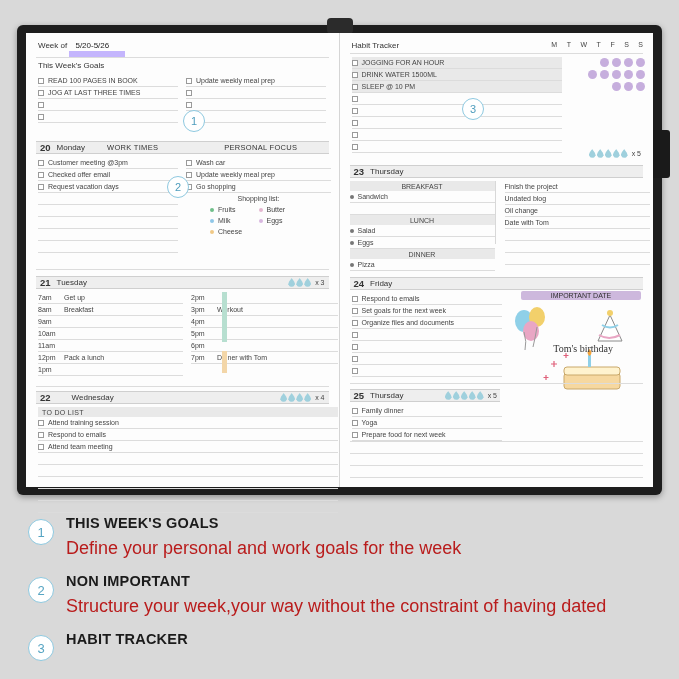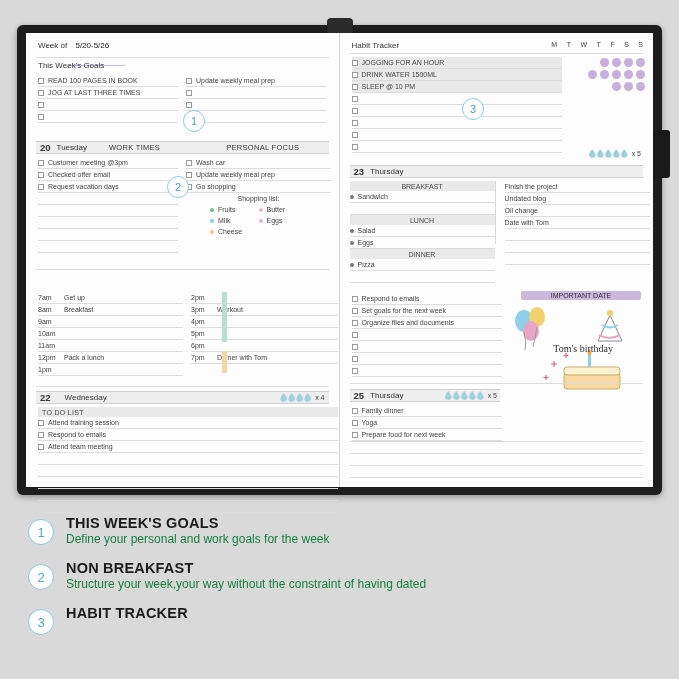--- a/index.html
+++ b/index.html
@@ -56,21 +56,21 @@
   }
   .dot { display:inline-block; width:4px; height:4px; border-radius:50%; margin-right:4px; vertical-align:middle; }
   .row { display:flex; align-items:center; height:11px; }
   .hl { background:#e9e9e9; }
 
   
   .sec-title { font-size:8px; color:#333; }
 
   
   .weekof { position:absolute; left:12px; top:8px; font-size:8px; color:#333; }
-  .weekof .val { display:inline-block; border-bottom:1px solid #c4b5fd; padding:0 16px 15px 6px; color:#222; }
+  .weekof .val { display:inline-block; border-bottom:6px solid #c4b5fd; padding:0 16px 1px 6px; color:#222; }
 
   
   .bar {
     background:#eeeeee; border-top:1px solid #cfcfcf; border-bottom:1px solid #cfcfcf;
     font-size:7.5px; color:#333; display:flex; align-items:center;
   }
 
   
   .circ {
     position:absolute; width:22px; height:22px; border-radius:50%;
@@ -98,21 +98,21 @@
   
   .legend { position:absolute; left:0; top:505px; width:679px; padding:10px 28px; }
   .legend-row { display:flex; align-items:flex-start; margin-bottom:14px; }
   .legend-num {
     width:26px; height:26px; border-radius:50%;
     border:1.5px solid #8ec9e0; color:#57a5c3; background:#fff;
     display:flex; align-items:center; justify-content:center;
     font-size:13px; margin-right:12px; flex:none; margin-top:4px;
   }
   .legend-title { font-size:14.5px; font-weight:bold; color:#1b1b1b; letter-spacing:.2px; }
-  .legend-desc { font-size:12px; color:#15803d; margin-top:1px; }
+  .legend-desc { font-size:18px; color:#b91c1c; margin-top:7px; }
 </style>
 </head>
 <body>
 
 <div class="book">
   <div class="spine-clip"></div>
   <div class="band"></div>
 
   <div class="pages">
     <div class="gutter"></div>
@@ -168,21 +168,21 @@
         <div class="rule" style="position:relative; top:0;"></div>
         <div class="row">
             <span class="cb"></span>
             <span class="sm"></span>
           </div>
         <div class="rule" style="position:relative; top:0;"></div>
       </div>
 
       <div class="bar" style="position:absolute; left:10px; right:10px; top:108px; height:13px; padding-left:4px;">
         <span class="daynum">20</span>
-        <span class="dayname" style="margin-left:6px;">Tuesday</span>
+        <span class="dayname" style="margin-left:6px;">Monday</span>
         <span class="cap" style="margin-left:22px;">WORK TIMES</span>
         <span class="cap" style="margin-left:66px;">PERSONAL FOCUS</span>
       </div>
 
       <div style="position:absolute; left:12px; top:124px; width:140px;">
         <div class="row">
             <span class="cb"></span>
             <span class="sm">Customer meeting @3pm</span>
           </div>
         <div class="rule" style="position:relative;"></div>
@@ -249,20 +249,30 @@
               </div>
             <div class="row">
                 <span class="dot" style="background:#d8b7e0;"></span>
                 <span class="sm">Eggs</span>
               </div>
           </div>
         </div>
       </div>
       <div class="rule" style="top:236px; left:10px; right:10px;"></div>
 
+      <div class="bar" style="position:absolute; left:10px; right:10px; top:243px; height:13px; padding-left:4px;">
+        <span class="daynum">21</span>
+        <span class="dayname" style="margin-left:6px;">Tuesday</span>
+        <span style="margin-left:auto; display:flex; align-items:center; padding-right:4px;">
+          <span class="drop"></span>
+          <span class="drop"></span>
+          <span class="drop"></span>
+          <span class="xn">x 3</span>
+        </span>
+      </div>
 
       <div style="position:absolute; left:12px; top:259px; width:300px;">
         <div style="display:flex;">
           <div style="width:145px;">
             <div class="row">
                 <span class="sm" style="width:26px;">7am</span>
                 <span class="sm">Get up</span>
               </div>
             <div class="rule" style="position:relative;"></div>
             <div class="row">
@@ -331,21 +341,21 @@
         </div>
       </div>
 
       <div style="position:absolute; left:196px; top:259px; width:5px; height:50px; background:#b7dfd0;"></div>
       <div style="position:absolute; left:196px; top:318px; width:5px; height:22px; background:#f3d6a8;"></div>
 
       <div class="rule" style="top:353px; left:10px; right:10px;"></div>
 
       <div class="bar" style="position:absolute; left:10px; right:10px; top:358px; height:13px; padding-left:4px;">
         <span class="daynum">22</span>
-        <span class="dayname" style="margin-left:14px;">Wednesday</span>
+        <span class="dayname" style="margin-left:21px;">Wednesday</span>
         <span style="margin-left:auto; display:flex; align-items:center; padding-right:4px;">
           <span class="drop"></span>
           <span class="drop"></span>
           <span class="drop"></span>
           <span class="drop"></span>
           <span class="xn">x 4</span>
         </span>
       </div>
 
       <div style="position:absolute; left:12px; top:374px; width:300px;">
@@ -516,20 +526,24 @@
         <div class="rule" style="position:relative;"></div>
         <div class="row"></div>
           <div class="rule" style="position:relative;"></div>
         <div class="row"></div>
           <div class="rule" style="position:relative;"></div>
         <div class="row"></div>
           <div class="rule" style="position:relative;"></div>
       </div>
       <div style="position:absolute; left:155px; top:148px; bottom:243px; width:1px; background:#d8d8d8;"></div>
 
+      <div class="bar" style="position:absolute; left:10px; right:10px; top:244px; height:13px; padding-left:4px;">
+        <span class="daynum">24</span>
+        <span class="dayname" style="margin-left:6px;">Friday</span>
+      </div>
 
       <div style="position:absolute; left:12px; top:260px; width:150px;">
         <div class="row">
             <span class="cb"></span>
             <span class="sm">Respond to emails</span>
           </div>
         <div class="rule" style="position:relative;"></div>
         <div class="row">
             <span class="cb"></span>
             <span class="sm">Set goals for the next week</span>
@@ -636,21 +650,21 @@
   <div class="legend-row">
     <div class="legend-num">1</div>
     <div>
       <div class="legend-title">THIS WEEK'S GOALS</div>
       <div class="legend-desc">Define your personal and work goals for the week</div>
     </div>
   </div>
   <div class="legend-row">
     <div class="legend-num">2</div>
     <div>
-      <div class="legend-title">NON BREAKFAST</div>
+      <div class="legend-title">NON IMPORTANT</div>
       <div class="legend-desc">Structure your week,your way without the constraint of having dated</div>
     </div>
   </div>
   <div class="legend-row">
     <div class="legend-num">3</div>
     <div>
       <div class="legend-title">HABIT TRACKER</div>
     </div>
   </div>
 </div>

